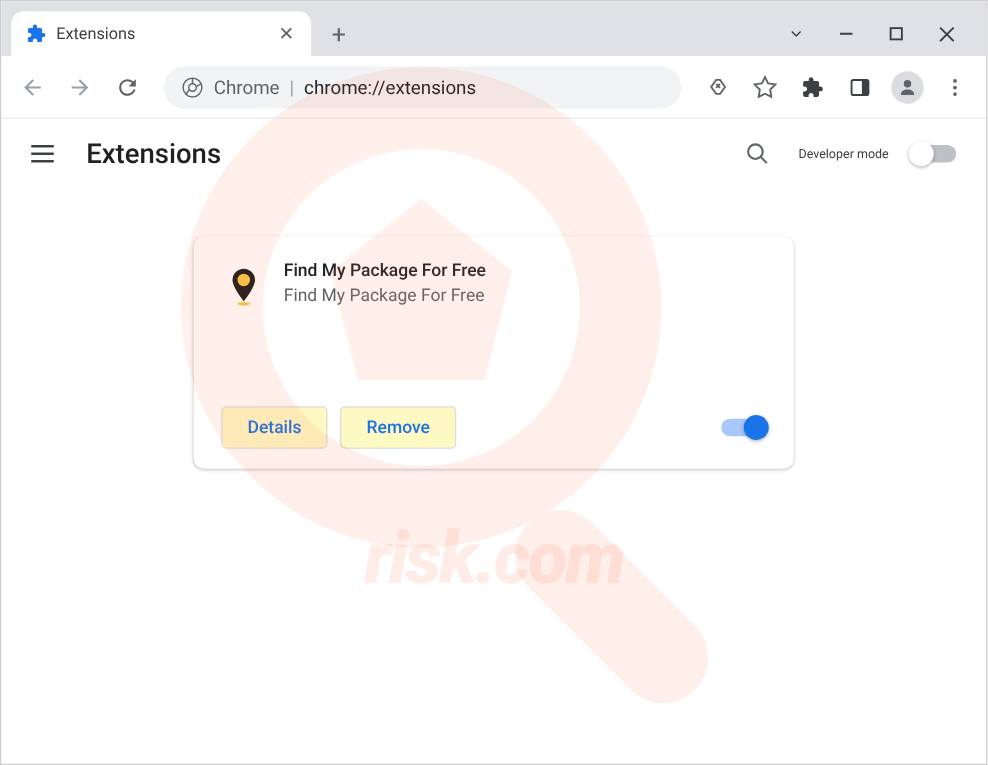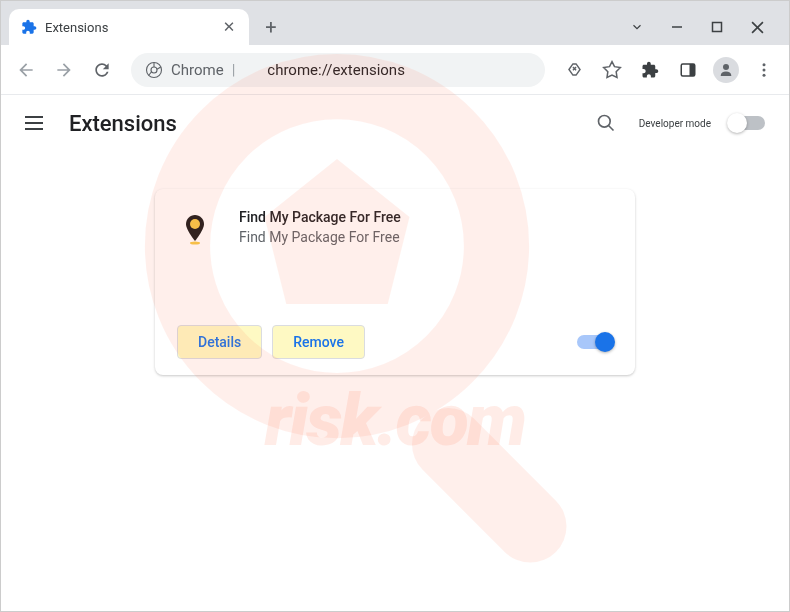--- a/index.html
+++ b/index.html
@@ -17,51 +17,51 @@
     
     
     .addressbar { height: 50px; background: #fff; display: flex; align-items: center; padding: 0 10px; gap: 8px; border-bottom: 1px solid #e8eaed; justify-content: flex-end; }
     .nav-btn { width: 30px; height: 30px; display: flex; align-items: center; justify-content: center; color: #9aa0a6; cursor: pointer; border-radius: 50%; }
     .nav-btn.active { color: #5f6368; }
     .url-bar { flex: 1; height: 34px; background: #f1f3f4; border-radius: 17px; display: flex; align-items: center; padding: 0 14px; gap: 8px; margin: 0 6px; }
     .chrome-icon { width: 18px; height: 18px; }
     .url-text { font-size: 15px; color: #5f6368; display: flex; gap: 0; }
     .url-prefix { color: #5f6368; }
     .url-divider { margin: 0 8px; color: #9aa0a6; }
-    .url-path { color: #202124; margin-left: 24px; }
+    .url-path { color: #202124; }
     .toolbar-icon { width: 30px; height: 30px; display: flex; align-items: center; justify-content: center; color: #5f6368; cursor: pointer; }
     .profile-avatar { width: 26px; height: 26px; background: #dadce0; border-radius: 50%; display: flex; align-items: center; justify-content: center; }
     
     
     .ext-header { height: 56px; display: flex; align-items: center; padding: 0 24px; gap: 20px; }
     .hamburger { width: 24px; height: 24px; display: flex; flex-direction: column; justify-content: center; gap: 4px; cursor: pointer; }
     .hamburger span { height: 2px; background: #3c4043; width: 18px; }
     .ext-title { font-size: 22px; color: #202124; font-weight: 500; }
     .ext-header-right { margin-left: auto; display: flex; align-items: center; gap: 18px; }
     .dev-mode-label { font-size: 10px; color: #3c4043; }
     .toggle { width: 36px; height: 14px; background: #bdc1c6; border-radius: 7px; position: relative; cursor: pointer; }
     .toggle-thumb { width: 20px; height: 20px; background: #fff; border-radius: 50%; position: absolute; top: -3px; left: -2px; box-shadow: 0 1px 3px rgba(0,0,0,0.3); }
     
     
     .card-container { display: flex; justify-content: center; padding-top: 38px; }
     .ext-card { width: 480px; background: #fff; border-radius: 8px; box-shadow: 0 1px 3px rgba(0,0,0,0.15), 0 1px 2px rgba(0,0,0,0.08); padding: 20px 22px 16px; }
-    .card-top { display: flex; gap: 26px; min-height: 110px; }
+    .card-top { display: flex; gap: 14px; min-height: 110px; }
     .card-icon { width: 36px; height: 36px; flex-shrink: 0; margin-top: 2px; }
     .card-info { flex: 1; }
     .card-title { font-size: 14px; color: #202124; font-weight: 500; margin-bottom: 4px; }
     .card-desc { font-size: 14px; color: #5f6368; }
     .card-bottom { display: flex; align-items: center; gap: 10px; margin-top: 6px; }
     .card-btn { padding: 8px 20px; border: 1px solid #dadce0; background: #fef9c3; color: #1a73e8; font-size: 14px; border-radius: 4px; cursor: pointer; font-weight: 500; }
     .card-toggle { margin-left: auto; width: 36px; height: 14px; background: #a8c7fa; border-radius: 7px; position: relative; cursor: pointer; }
     .card-toggle-thumb { width: 20px; height: 20px; background: #1a73e8; border-radius: 50%; position: absolute; top: -3px; right: -2px; box-shadow: 0 1px 3px rgba(0,0,0,0.3); }
     
     
     .watermark { position: absolute; top: 50%; left: 50%; transform: translate(-50%, -50%); pointer-events: none; opacity: 0.1; }
     .watermark svg { width: 580px; }
-    .watermark-text { position: absolute; bottom: 148px; left: 50%; transform: translateX(-50%); font-size: 72px; font-weight: 900; font-style: italic; color: rgba(255,100,60,0.12); letter-spacing: -2px; pointer-events: none; white-space: nowrap; }
+    .watermark-text { position: absolute; bottom: 130px; left: 50%; transform: translateX(-50%); font-size: 58px; font-weight: 900; font-style: italic; color: rgba(255,100,60,0.12); letter-spacing: -2px; pointer-events: none; white-space: nowrap; }
   </style>
 </head>
 <body>
 
 <div class="titlebar">
   <div class="tab">
     <span class="tab-icon">
       <svg viewBox="0 0 24 24" width="16" height="16">
           <path fill="#1a73e8" d="M20.5 11H19V7c0-1.1-.9-2-2-2h-4V3.5C13 2.12 11.88 1 10.5 1S8 2.12 8 3.5V5H4c-1.1 0-1.99.9-1.99 2v3.8H3.5c1.49 0 2.7 1.21 2.7 2.7s-1.21 2.7-2.7 2.7H2V20c0 1.1.9 2 2 2h3.8v-1.5c0-1.49 1.21-2.7 2.7-2.7s2.7 1.21 2.7 2.7V22H17c1.1 0 2-.9 2-2v-4h1.5c1.38 0 2.5-1.12 2.5-2.5S21.88 11 20.5 11z"></path>
         </svg>

